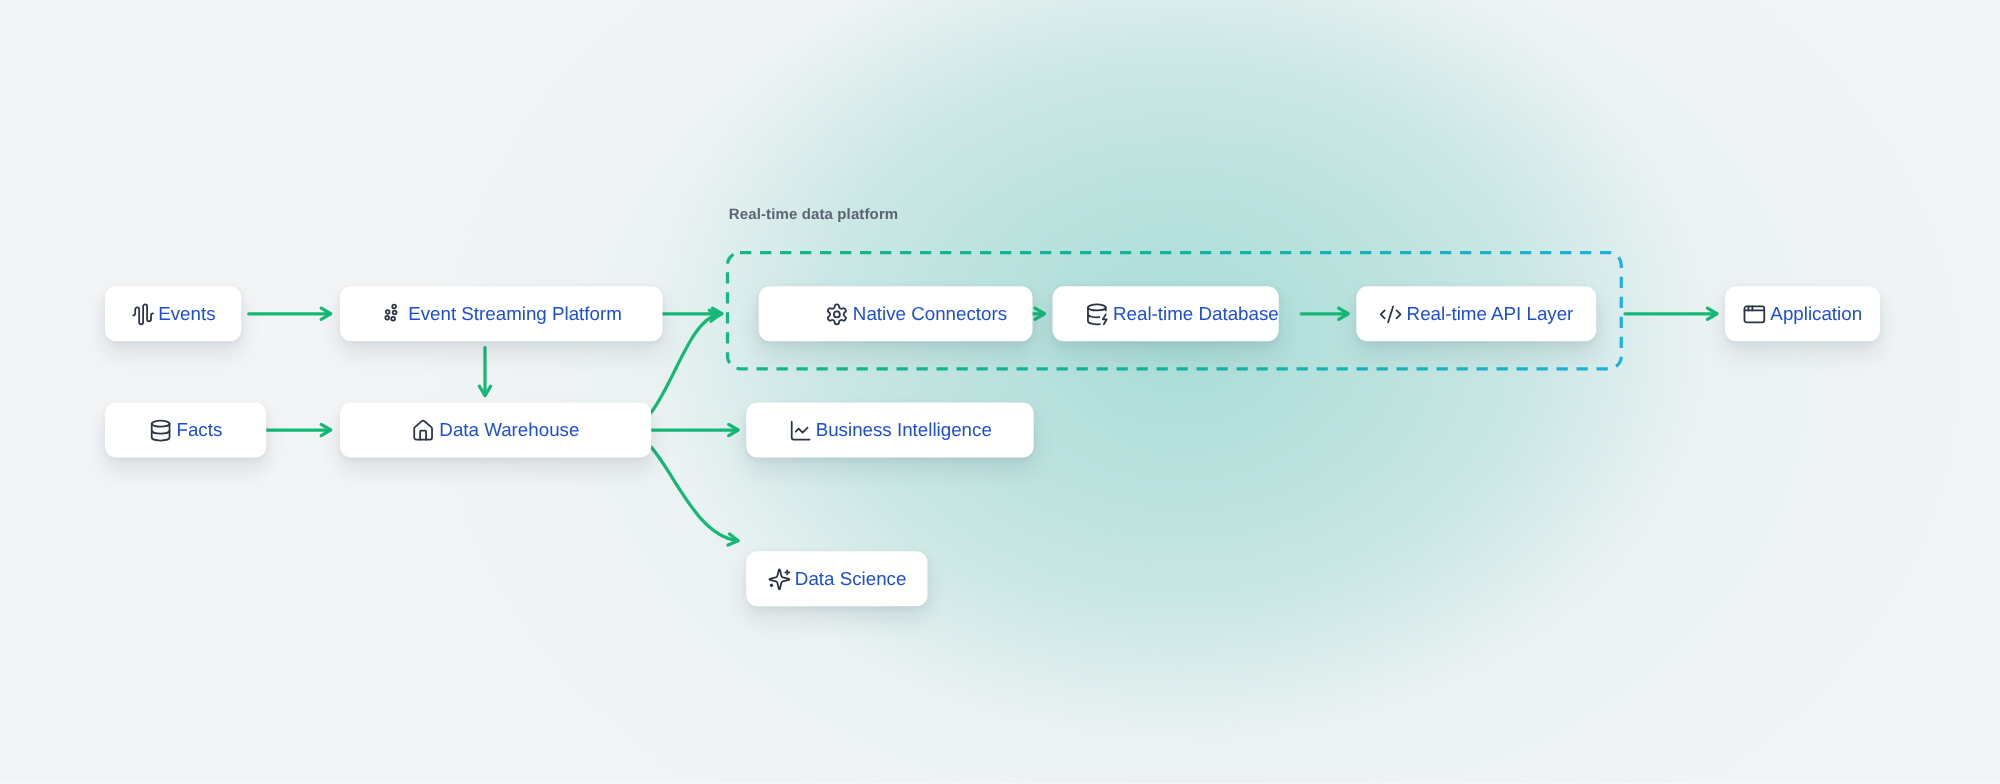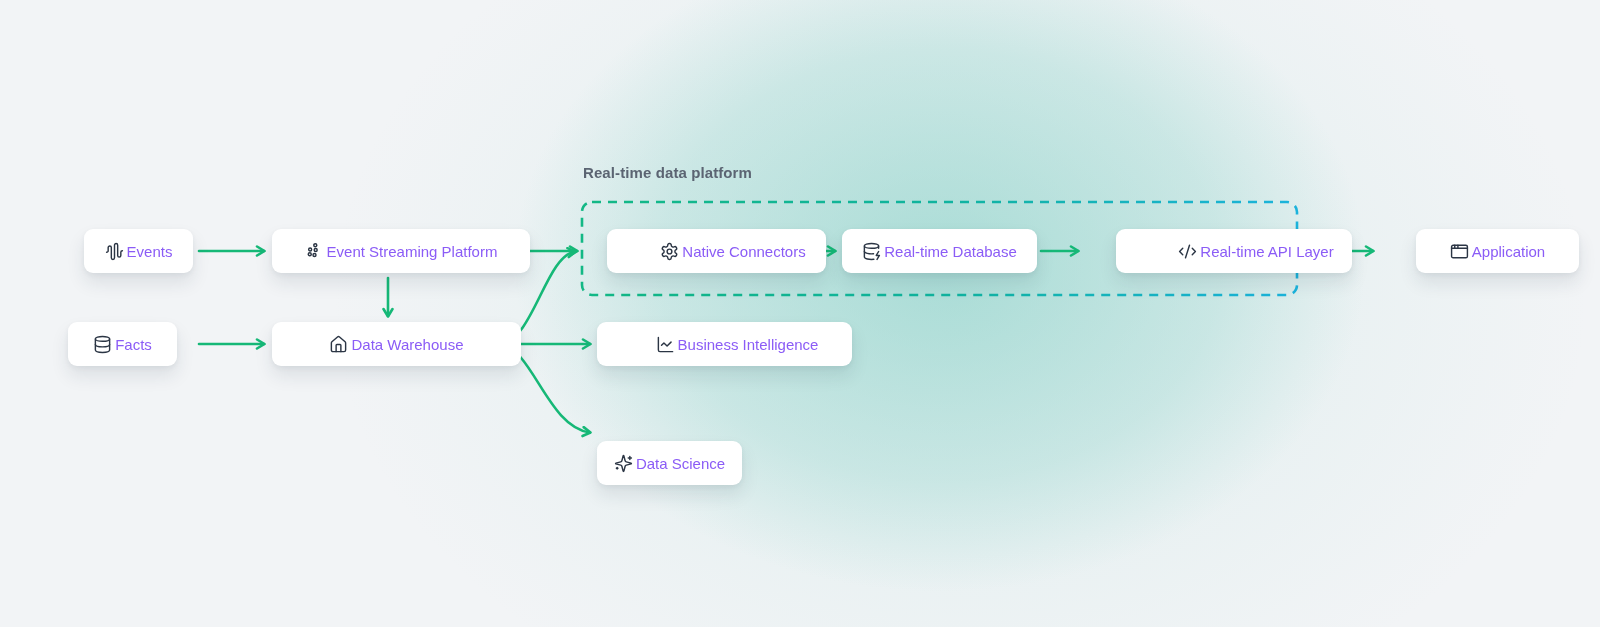--- a/index.html
+++ b/index.html
@@ -24,41 +24,41 @@
   .node {
     position: absolute;
     height: 44px;
     display: flex;
     align-items: center;
     justify-content: center;
     gap: 3px;
     background: #ffffff;
     border-radius: 9px;
     box-shadow: 0 10px 18px rgba(28,45,70,0.10), 0 2px 5px rgba(28,45,70,0.06);
-    color: #8b5cf6;
+    color: #1d4ed8;
     font-size: 15px;
     font-weight: 500;
     white-space: nowrap;
     cursor: default;
   }
   .node .icon {
     display: inline-flex;
     width: 19px; height: 19px;
     flex: 0 0 auto;
   }
   .node .icon svg {
     width: 19px; height: 19px;
     stroke: #2b3544; fill: none;
     stroke-width: 1.8;
     stroke-linecap: round; stroke-linejoin: round;
   }
   .group-label {
     position: absolute;
     left: 583px; top: 164px;
-    font-size: 15px;
+    font-size: 12px;
     font-weight: 700;
     color: #5b6472;
     letter-spacing: 0.1px;
   }
 </style>
 </head>
 <body>
 
 <div id="canvas">
 
@@ -94,21 +94,21 @@
 
   <div id="nodes">
       <div class="node" style="left: 84px; top: 229px; width: 109px;">
         <span class="icon">
           <svg viewBox="0 0 24 24" xmlns="http://www.w3.org/2000/svg">
             <path d="M2 13a2 2 0 0 0 2-2V7a2 2 0 0 1 4 0v13a2 2 0 0 0 4 0V4a2 2 0 0 1 4 0v13a2 2 0 0 0 4 0v-4a2 2 0 0 1 2-2"></path>
           </svg>
         </span>
         <span>Events</span>
       </div>
-      <div class="node" style="left: 68px; top: 322px; width: 109px;">
+      <div class="node" style="left: 84px; top: 322px; width: 129px;">
         <span class="icon">
           <svg viewBox="0 0 24 24" xmlns="http://www.w3.org/2000/svg">
             <ellipse cx="12" cy="5" rx="9" ry="3"></ellipse>
             <path d="M3 5v14a9 3 0 0 0 18 0V5"></path>
             <path d="M3 12a9 3 0 0 0 18 0"></path>
           </svg>
         </span>
         <span>Facts</span>
       </div>
       <div class="node" style="left: 272px; top: 229px; width: 258px;">
@@ -134,54 +134,54 @@
       </div>
       <div class="node" style="left: 607px; top: 229px; width: 186px; padding-left: 33px;">
         <span class="icon">
           <svg viewBox="0 0 24 24" xmlns="http://www.w3.org/2000/svg">
             <path d="M12.22 2h-.44a2 2 0 0 0-2 2v.18a2 2 0 0 1-1 1.73l-.43.25a2 2 0 0 1-2 0l-.15-.08a2 2 0 0 0-2.73.73l-.22.38a2 2 0 0 0 .73 2.73l.15.1a2 2 0 0 1 1 1.72v.51a2 2 0 0 1-1 1.74l-.15.09a2 2 0 0 0-.73 2.73l.22.38a2 2 0 0 0 2.73.73l.15-.08a2 2 0 0 1 2 0l.43.25a2 2 0 0 1 1 1.73V20a2 2 0 0 0 2 2h.44a2 2 0 0 0 2-2v-.18a2 2 0 0 1 1-1.73l.43-.25a2 2 0 0 1 2 0l.15.08a2 2 0 0 0 2.73-.73l.22-.39a2 2 0 0 0-.73-2.73l-.15-.08a2 2 0 0 1-1-1.74v-.5a2 2 0 0 1 1-1.74l.15-.09a2 2 0 0 0 .73-2.73l-.22-.38a2 2 0 0 0-2.73-.73l-.15.08a2 2 0 0 1-2 0l-.43-.25a2 2 0 0 1-1-1.73V4a2 2 0 0 0-2-2z"></path>
             <circle cx="12" cy="12" r="3"></circle>
           </svg>
         </span>
         <span>Native Connectors</span>
       </div>
-      <div class="node" style="left: 842px; top: 229px; width: 195px;">
+      <div class="node" style="left: 842px; top: 229px; width: 181px; justify-content: flex-end;">
         <span class="icon">
           <svg viewBox="0 0 24 24" xmlns="http://www.w3.org/2000/svg">
             <ellipse cx="12" cy="5" rx="9" ry="3"></ellipse>
             <path d="M3 5V19A9 3 0 0 0 15 21.84"></path>
             <path d="M21 5V8"></path>
             <path d="M21 12L18 17H22L19 22"></path>
             <path d="M3 12A9 3 0 0 0 14.59 14.87"></path>
           </svg>
         </span>
         <span>Real-time Database</span>
       </div>
-      <div class="node" style="left: 1116px; top: 229px; width: 192px; padding-left: 44px;">
+      <div class="node" style="left: 1085px; top: 229px; width: 192px;">
         <span class="icon">
           <svg viewBox="0 0 24 24" xmlns="http://www.w3.org/2000/svg">
             <path d="m18 16 4-4-4-4"></path>
             <path d="m6 8-4 4 4 4"></path>
             <path d="m14.5 4-5 16"></path>
           </svg>
         </span>
         <span>Real-time API Layer</span>
       </div>
-      <div class="node" style="left: 1380px; top: 229px; width: 163px; margin-left: 36px;">
+      <div class="node" style="left: 1380px; top: 229px; width: 124px;">
         <span class="icon">
           <svg viewBox="0 0 24 24" xmlns="http://www.w3.org/2000/svg">
             <rect x="2" y="4" width="20" height="16" rx="2"></rect>
             <path d="M10 4v4"></path>
             <path d="M2 8h20"></path>
             <path d="M6 4v4"></path>
           </svg>
         </span>
         <span>Application</span>
       </div>
-      <div class="node" style="left: 597px; top: 322px; width: 230px; padding-left: 25px;">
+      <div class="node" style="left: 597px; top: 322px; width: 230px;">
         <span class="icon">
           <svg viewBox="0 0 24 24" xmlns="http://www.w3.org/2000/svg">
             <path d="M3 3v16a2 2 0 0 0 2 2h16"></path>
             <path d="m19 9-5 5-4-4-3 3"></path>
           </svg>
         </span>
         <span>Business Intelligence</span>
       </div>
       <div class="node" style="left: 597px; top: 411px; width: 145px; margin-top: 30px;">
         <span class="icon">

